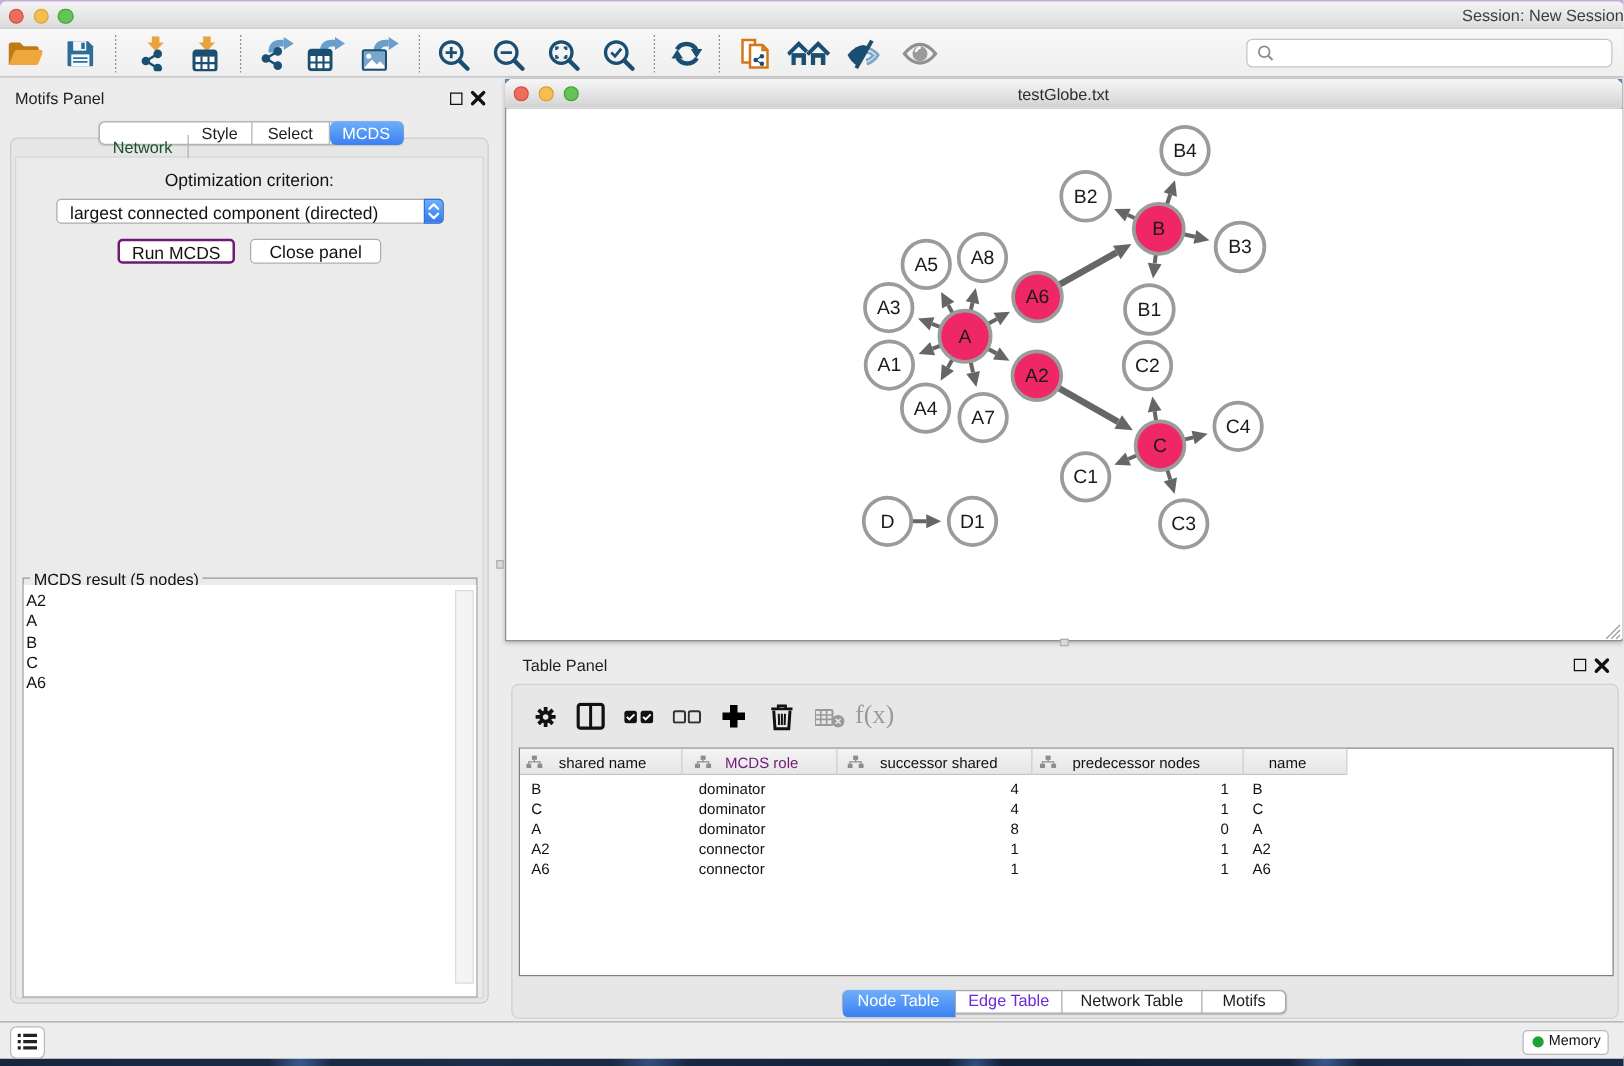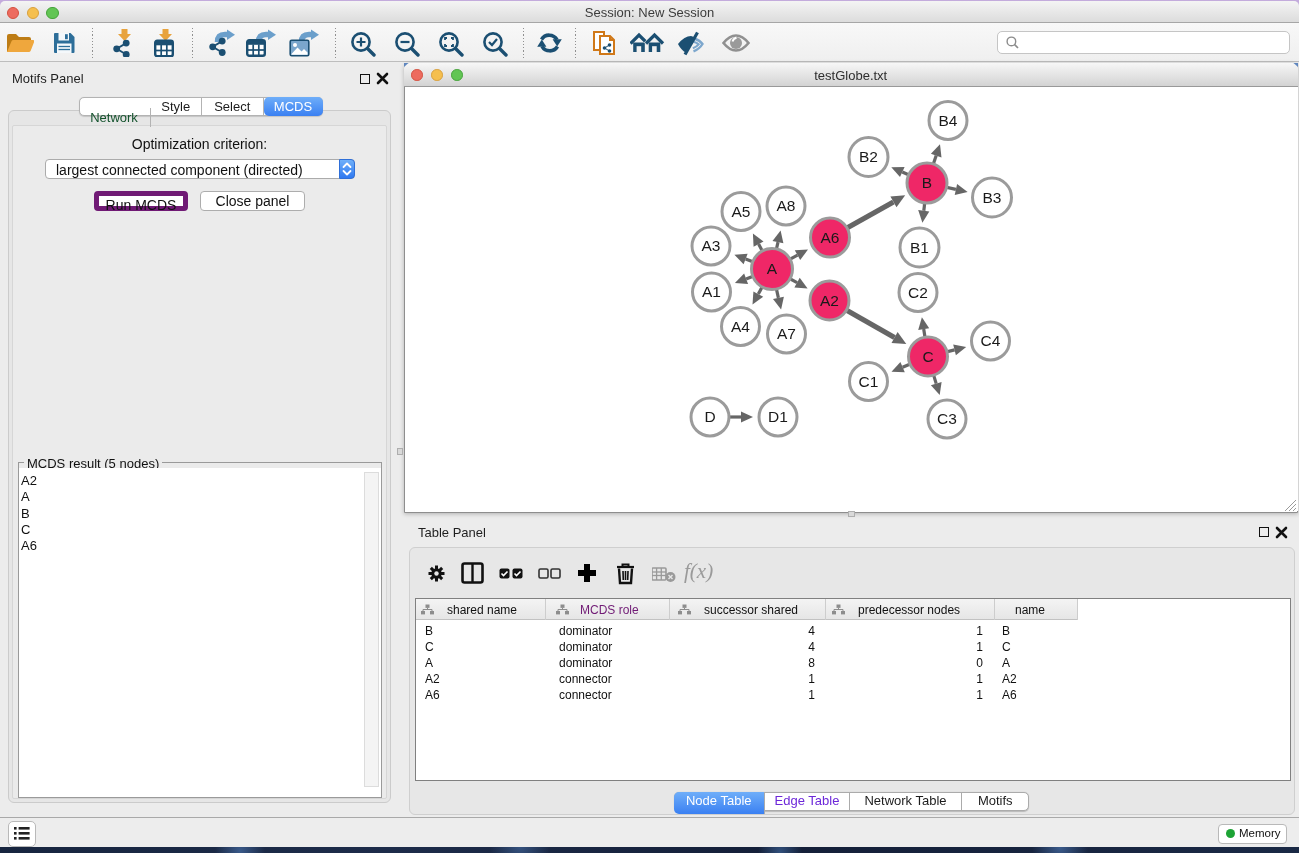--- a/index.html
+++ b/index.html
@@ -5,21 +5,21 @@
  font-family:"Liberation Sans",sans-serif;background:#ececec}
 .abs{position:absolute}
 </style></head><body>
 
 <div class="abs" style="left:0;top:0;width:1299px;height:8px;background:#c3abdc"></div>
 <div class="abs" style="left:0;top:845px;width:1299px;height:8px;background:radial-gradient(circle at 240px 6px,#3a5a8a 0,rgba(58,90,138,0) 25px),radial-gradient(circle at 520px 2px,#35527e 0,rgba(53,82,126,0) 30px),radial-gradient(circle at 780px 7px,#31507c 0,rgba(49,80,124,0) 22px),radial-gradient(circle at 1060px 3px,#3a5a8a 0,rgba(58,90,138,0) 28px),linear-gradient(90deg,#17253f,#1d2c4a 30%,#141f38 60%,#1a2945)"></div>
 <div class="abs" style="left:0;top:1px;width:1299px;height:21.5px;background:linear-gradient(#f4f4f4,#dcdcdc);border-bottom:1px solid #a6a6a6;border-radius:5px 5px 0 0"></div>
 <div class="abs" style="left:6.8px;top:6.5px;width:12.4px;height:12.4px;border-radius:50%;background:#ed6b5f;border:1px solid #d4503f"></div>
 <div class="abs" style="left:26.599999999999998px;top:6.5px;width:12.4px;height:12.4px;border-radius:50%;background:#f5bf4e;border:1px solid #d9a03c"></div>
 <div class="abs" style="left:46.4px;top:6.5px;width:12.4px;height:12.4px;border-radius:50%;background:#62c554;border:1px solid #45a33a"></div>
-<div class="abs" style="left:0;top:5px;width:1299px;text-align:center;font-size:13px;color:#3c3c3c">Session: New Session</div>
+<div class="abs" style="left:0;top:5px;width:1299px;text-align:right;font-size:13px;color:#3c3c3c">Session: New Session</div>
 <div class="abs" style="left:0;top:23px;width:1299px;height:38.5px;background:linear-gradient(#f8f8f8,#efefef);border-bottom:1px solid #bdbdbd"></div>
 <div class="abs" style="left:92px;top:28px;width:1px;height:30px;background:repeating-linear-gradient(#909090 0 1.2px,rgba(0,0,0,0) 1.2px 3.2px)"></div>
 <div class="abs" style="left:192px;top:28px;width:1px;height:30px;background:repeating-linear-gradient(#909090 0 1.2px,rgba(0,0,0,0) 1.2px 3.2px)"></div>
 <div class="abs" style="left:335px;top:28px;width:1px;height:30px;background:repeating-linear-gradient(#909090 0 1.2px,rgba(0,0,0,0) 1.2px 3.2px)"></div>
 <div class="abs" style="left:523px;top:28px;width:1px;height:30px;background:repeating-linear-gradient(#909090 0 1.2px,rgba(0,0,0,0) 1.2px 3.2px)"></div>
 <div class="abs" style="left:575px;top:28px;width:1px;height:30px;background:repeating-linear-gradient(#909090 0 1.2px,rgba(0,0,0,0) 1.2px 3.2px)"></div>
 <svg class="abs" style="left:6px;top:31px" width="28" height="24" viewBox="0 0 28 24">
     <path d="M1 21 L1 5 Q1 3 3 3 L10 3 L13 6 L23 6 Q25 6 25 8 L25 10" fill="#bd7c15" stroke="none"></path>
     <path d="M1 21 L5.5 10.2 Q6 9 7.5 9 L27 9 Q28.8 9 28.2 10.7 L24.7 19.8 Q24.2 21 22.7 21 Z" fill="#efa73d"></path>
   </svg>
@@ -192,21 +192,21 @@
 <div class="abs" style="left:202px;top:97px;width:61.5px;height:19px;color:#1c1c1c;border-right:1px solid #b3b3b3;font-size:13px;text-align:center;line-height:19px">Select</div>
 <div class="abs" style="left:263.5px;top:97px;width:59px;height:19px;background:linear-gradient(#6faef9,#3a80f2);color:#fff;border-radius:5px;font-size:13px;text-align:center;line-height:19px">MCDS</div>
 <div class="abs" style="left:0;top:136px;width:399px;text-align:center;font-size:14px;color:#111">Optimization criterion:</div>
 <div class="abs" style="left:44.5px;top:159px;width:310.5px;height:19.5px;background:#fff;border:1px solid #ababab;border-radius:4px"></div>
 <div class="abs" style="left:56px;top:161.5px;font-size:14px;color:#111">largest connected component (directed)</div>
 <div class="abs" style="left:339px;top:159px;width:16px;height:19.5px;background:linear-gradient(#6fb0fa,#2f79f1);border-radius:0 4px 4px 0;border:1px solid #2f6fd8"></div>
 <svg class="abs" style="left:341px;top:162px" width="12" height="14" viewBox="0 0 12 14">
     <path d="M2.5 5 L6 1.5 L9.5 5" fill="none" stroke="#fff" stroke-width="1.8" stroke-linecap="round" stroke-linejoin="round"></path>
     <path d="M2.5 9 L6 12.5 L9.5 9" fill="none" stroke="#fff" stroke-width="1.8" stroke-linecap="round" stroke-linejoin="round"></path>
   </svg>
-<div class="abs" style="left:94px;top:191px;width:94px;height:19.5px;background:#fff;border:5px solid #701a75;border-radius:4px;font-size:14px;color:#111;text-align:center;line-height:18.5px">Run MCDS</div>
+<div class="abs" style="left:94px;top:191px;width:94px;height:19.5px;background:#fff;border:2px solid #701a75;border-radius:4px;font-size:14px;color:#111;text-align:center;line-height:18.5px">Run MCDS</div>
 <div class="abs" style="left:200px;top:191px;width:105px;height:19.5px;background:#fff;border:1px solid #adadad;border-radius:4px;font-size:14px;color:#111;text-align:center;line-height:18.5px">Close panel</div>
 <div class="abs" style="left:18px;top:462px;width:363.5px;height:336px;border:1px solid #9a9a9a"></div>
 <div class="abs" style="left:24px;top:455.5px;background:#ebebeb;padding:0 3px;font-size:13px;color:#111">MCDS result (5 nodes)</div>
 <div class="abs" style="left:19px;top:468px;width:361.5px;height:329px;background:#fff"></div>
 <div class="abs" style="left:363.5px;top:472px;width:15px;height:315px;background:#f4f4f4;border:1px solid #dcdcdc"></div>
 <div class="abs" style="left:21px;top:473px;font-size:13px;color:#111">
     <div style="height:16.3px;line-height:16.3px">A2</div>
     <div style="height:16.3px;line-height:16.3px">A</div>
     <div style="height:16.3px;line-height:16.3px">B</div>
     <div style="height:16.3px;line-height:16.3px">C</div>
@@ -389,21 +389,21 @@
     <g fill="#9a9a9a">
       <rect x="0" y="2" width="14" height="12" rx="1" fill="none" stroke="#9a9a9a" stroke-width="1.6"></rect>
       <line x1="0" y1="6" x2="14" y2="6" stroke="#9a9a9a" stroke-width="1.3"></line>
       <line x1="0" y1="9.5" x2="14" y2="9.5" stroke="#9a9a9a" stroke-width="1.3"></line>
       <line x1="4.6" y1="2" x2="4.6" y2="14" stroke="#9a9a9a" stroke-width="1.3"></line>
       <line x1="9.3" y1="2" x2="9.3" y2="14" stroke="#9a9a9a" stroke-width="1.3"></line>
       <circle cx="18.5" cy="11" r="5"></circle>
       <path d="M16.5 9 L20.5 13 M20.5 9 L16.5 13" stroke="#e7e7e7" stroke-width="1.4"></path>
     </g>
   </svg>
-<div class="abs" style="left:684px;top:559px;font-family:'Liberation Serif',serif;font-style:italic;font-size:21px;color:#9a9a9a">f(x)</div>
+<div class="abs" style="left:684px;top:559px;font-family:'Liberation Serif',serif;font-size:21px;color:#9a9a9a">f(x)</div>
 <div class="abs" style="left:415px;top:597.5px;width:876px;height:183px;background:#fff;border:1px solid #808080"></div>
 <div class="abs" style="left:416px;top:598.5px;width:661px;height:21.5px;background:linear-gradient(#f4f4f4,#e6e6e6);border-bottom:1px solid #c2c2c2"></div>
 <div class="abs" style="left:545px;top:598.5px;width:1px;height:21px;background:#cdcdcd"></div>
 <div class="abs" style="left:669px;top:598.5px;width:1px;height:21px;background:#cdcdcd"></div>
 <div class="abs" style="left:825px;top:598.5px;width:1px;height:21px;background:#cdcdcd"></div>
 <div class="abs" style="left:994px;top:598.5px;width:1px;height:21px;background:#cdcdcd"></div>
 <div class="abs" style="left:1077px;top:598.5px;width:1px;height:21px;background:#cdcdcd"></div>
 <div class="abs" style="left:447px;top:603px;font-size:12px;color:#111">shared name</div>
 <svg class="abs" style="left:420.5px;top:604px" width="13" height="11" viewBox="0 0 13 11">
     <g fill="#8d8d8d">

